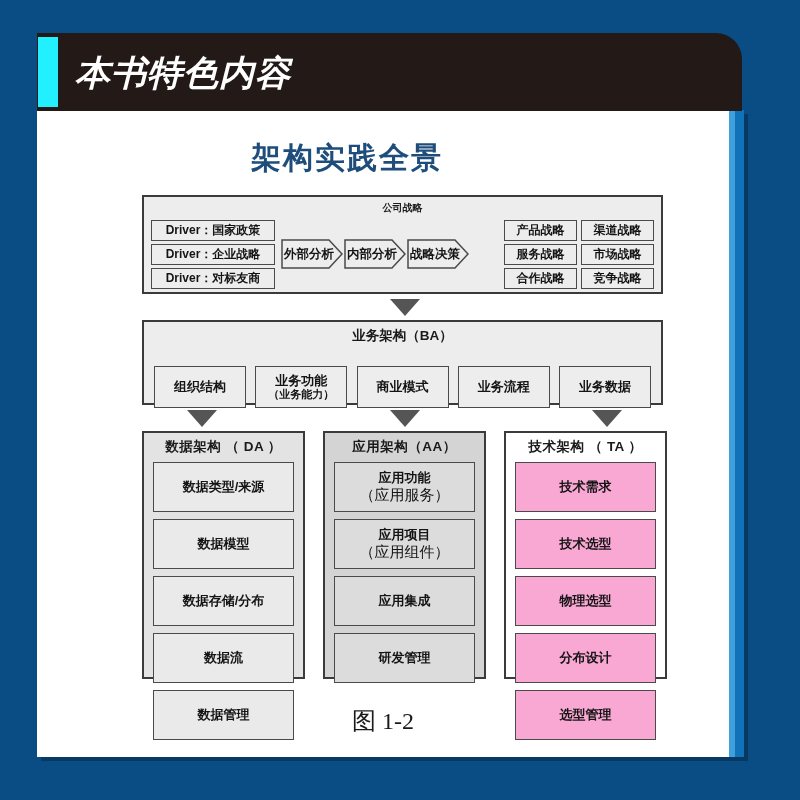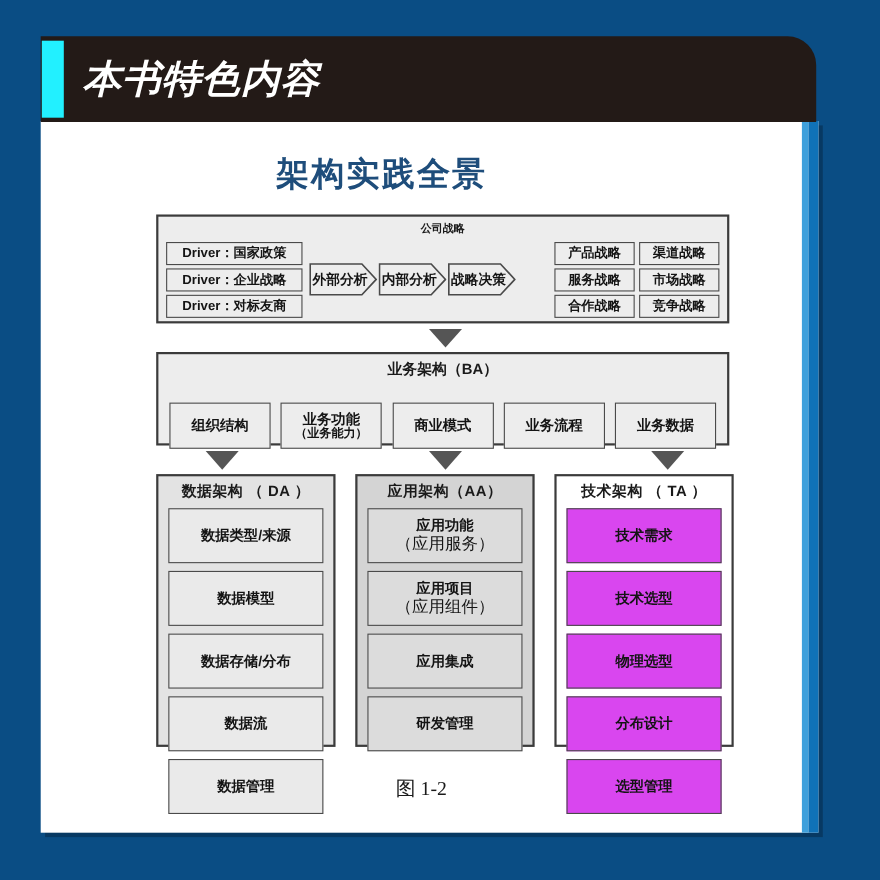--- a/index.html
+++ b/index.html
@@ -291,33 +291,33 @@
     display: flex;
     flex-direction: column;
     align-items: center;
     justify-content: center;
     box-sizing: border-box;
     line-height: 1.15;
     text-align: center;
   }
   .col.da .col-item { background: #eaeaea; }
   .col.aa .col-item { background: #dcdcdc; }
-  .col.ta .col-item { background: #d946ef; }
+  .col.ta .col-item { background: #f9a8d4; }
   .col-item .sub { font-size: 15px; font-weight: normal; }
   .col-item:last-child { margin-bottom: 0; }
 
   
   .caption {
     position: absolute;
     left: 0;
     top: 595px;
     width: 692px;
     text-align: center;
     font-family: "Liberation Serif", "DejaVu Serif", serif;
-    font-size: 18px;
+    font-size: 24px;
     color: #1a1a1a;
   }
 </style>
 </head>
 <body>
 
 <div class="header-banner">
   <div class="header-accent"></div>
   <div class="header-title">本书特色内容</div>
 </div>

